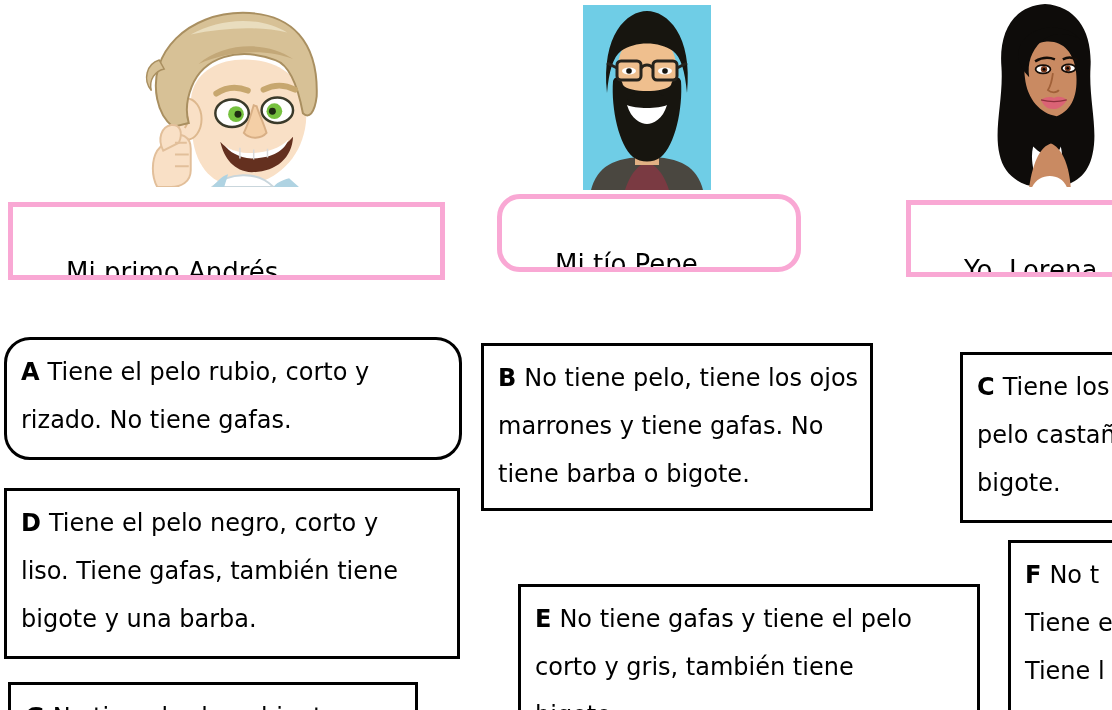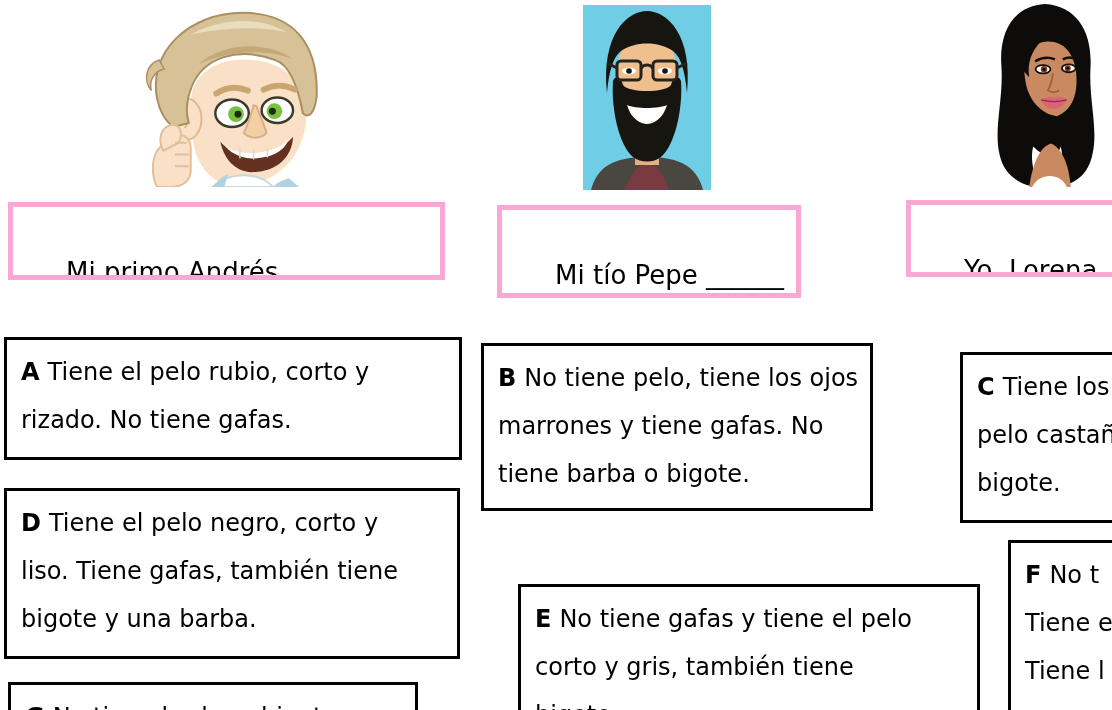--- a/index.html
+++ b/index.html
@@ -30,23 +30,23 @@
     padding:8px 14px;
     overflow:hidden;
   }
   .letter{font-weight:700;margin-right:8px;}
   .desc-text{white-space:pre;}
   
   .fig-andres{left:128px;top:3px;width:215px;height:184px;}
   .fig-pepe{left:583px;top:5px;width:128px;height:185px;}
   .fig-lorena{left:985px;top:2px;width:120px;height:186px;}
   .cap1{left:8px;top:202px;width:437px;height:78px;}
-  .cap2{left:497px;top:205px;width:304px;height:93px;}
+  .cap2{left:497px;top:194px;width:304px;height:78px;border-radius:23px;}
   .cap3{left:906px;top:200px;width:270px;height:77px;}
-  .boxA{left:4px;top:337px;width:458px;height:123px;}
+  .boxA{left:4px;top:337px;width:458px;height:123px;border-radius:26px;}
   .boxB{left:481px;top:343px;width:392px;height:168px;}
   .boxC{left:960px;top:352px;width:230px;height:171px;}
   .boxD{left:4px;top:488px;width:456px;height:171px;}
   .boxE{left:518px;top:548px;width:462px;height:158px;margin-top:36px;}
   .boxF{left:1008px;top:540px;width:190px;height:230px;}
   .boxG{left:8px;top:682px;width:410px;height:90px;}
 </style>
 </head>
 <body>
 

